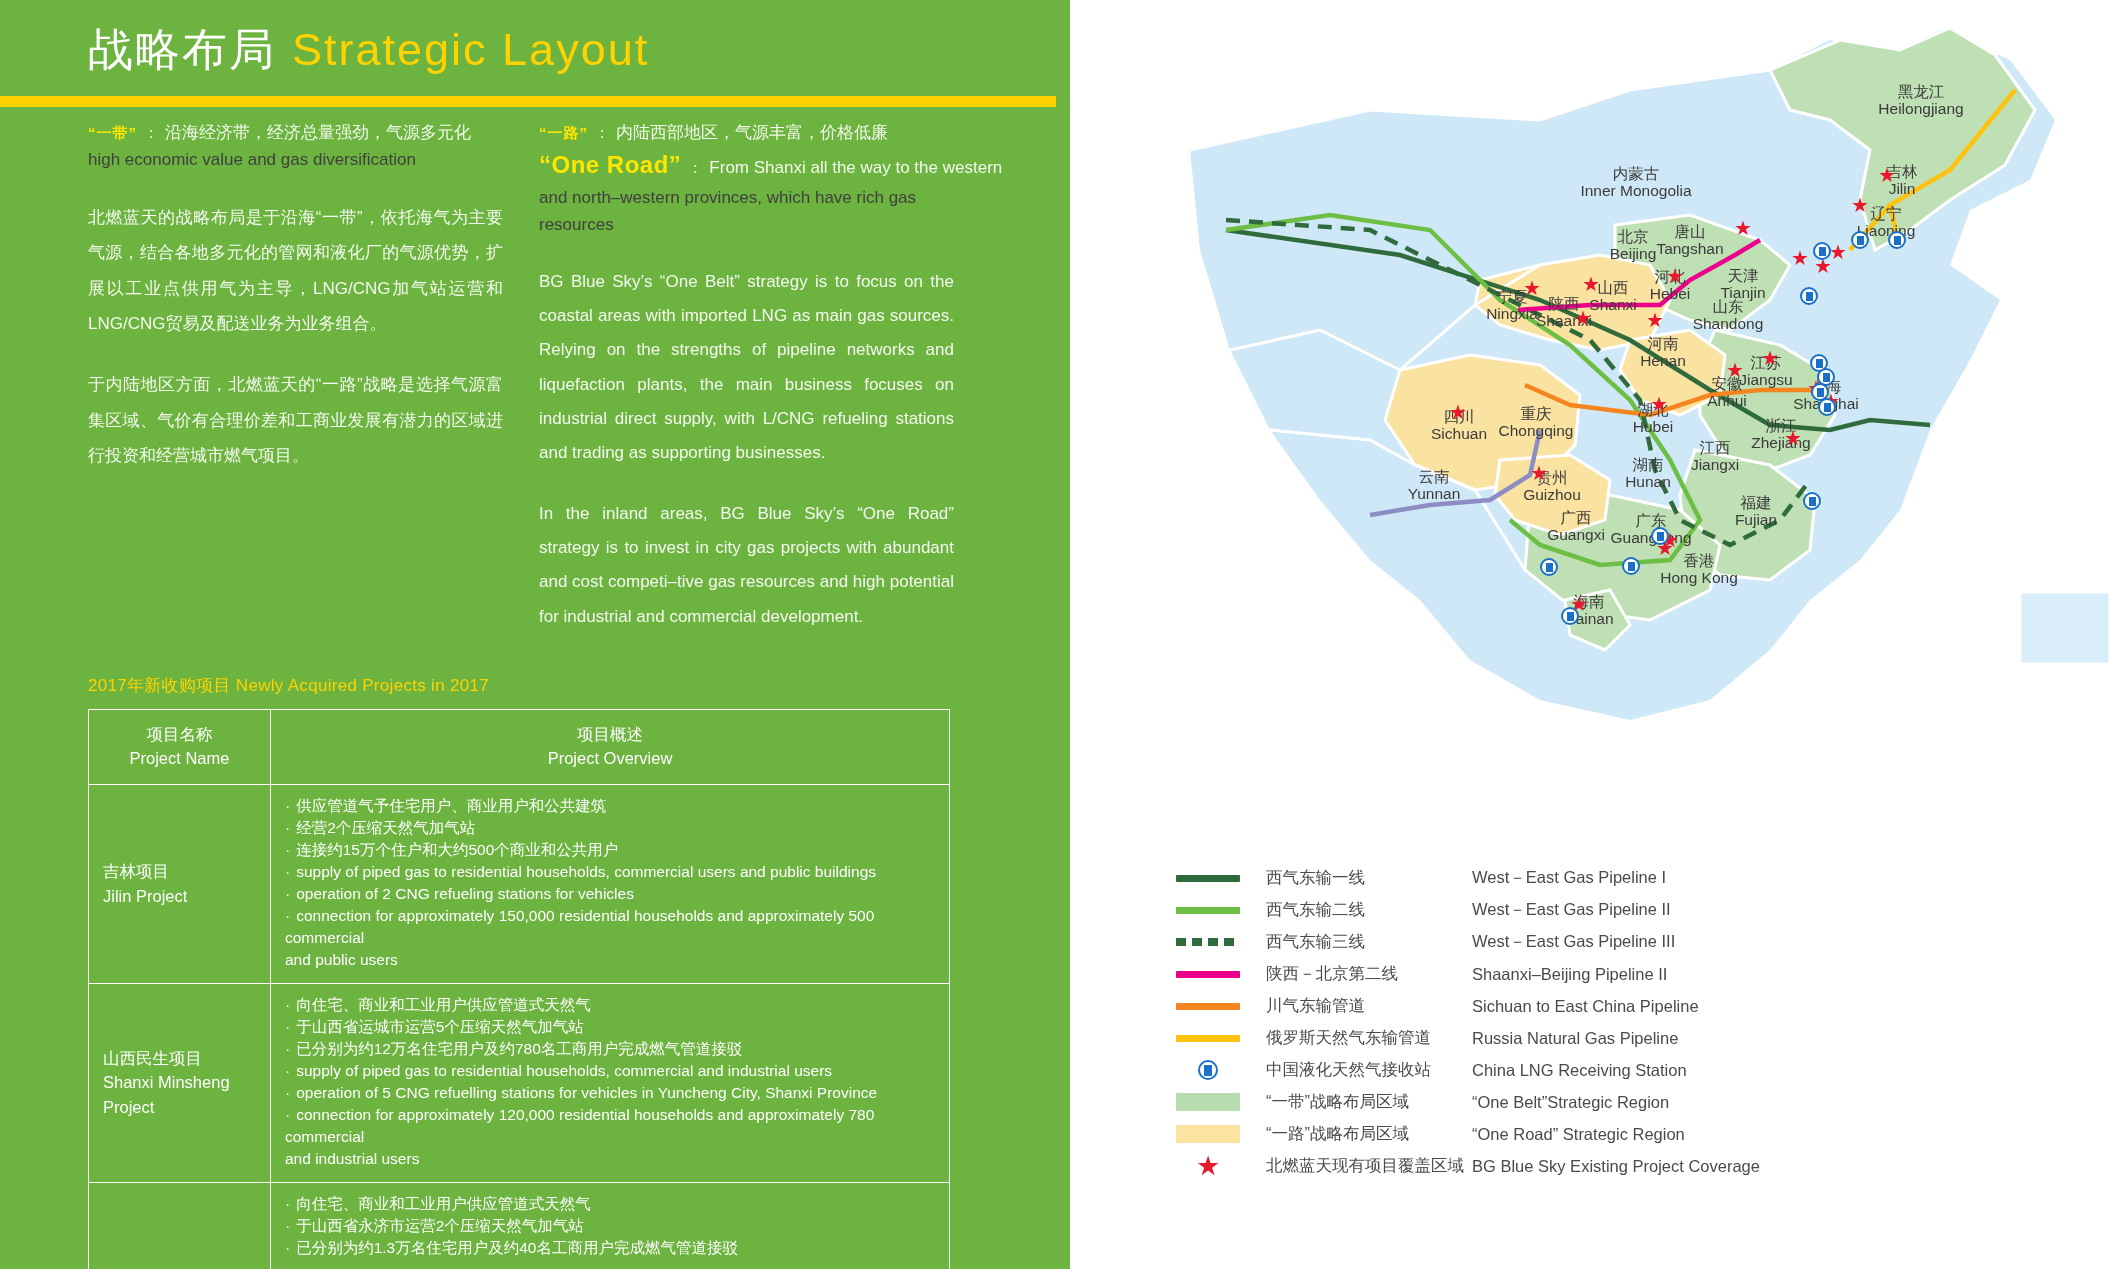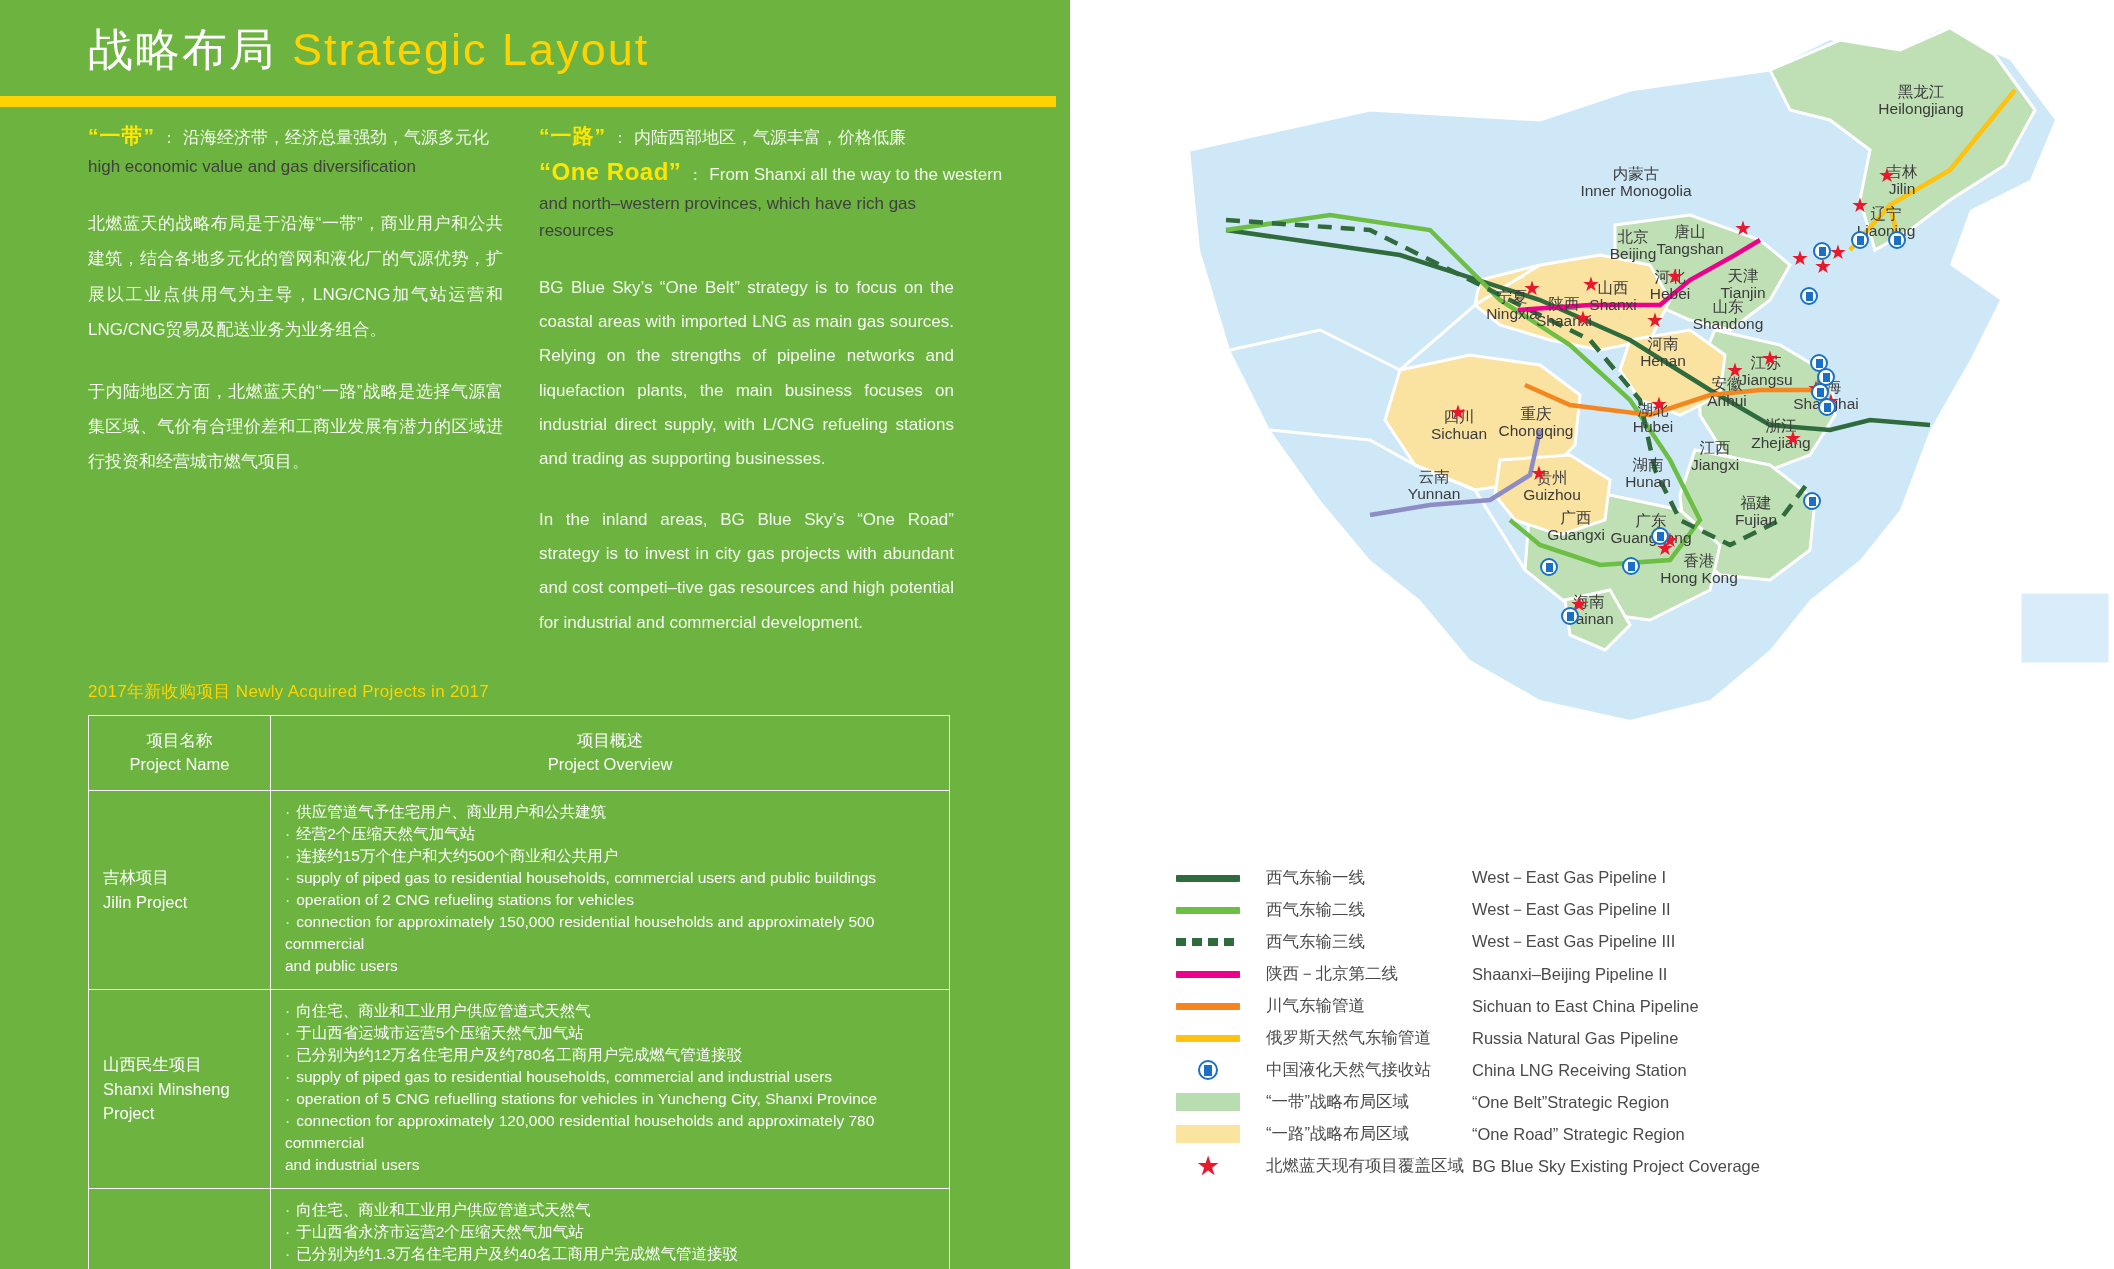--- a/index.html
+++ b/index.html
@@ -28,21 +28,21 @@
     background: #ffd200;
   }
 
   .body-area { position: absolute; left: 0; top: 120px; width: 1070px; }
 
   .cols { display: flex; padding: 0 100px 0 88px; gap: 36px; }
   .col { width: 415px; }
 
   .lede { margin-bottom: 6px; }
   .lede-line { display: block; line-height: 1.55; white-space: nowrap; }
-  .lede .kw-cn { color: #ffe600; font-size: 21px; font-weight: 700; letter-spacing: 1px; text-align: center; }
+  .lede .kw-cn { color: #ffe600; font-size: 15px; font-weight: 700; letter-spacing: 1px; text-align: center; }
   .lede .kw-en { color: #ffe600; font-size: 24px; font-weight: 700; letter-spacing: .5px; }
   .lede .sep { color: #eaf5e2; font-size: 16px; padding: 0 6px; }
   .lede .tx-cn { color: #f2faec; font-size: 17px; }
   .lede .tx-en { color: #f2faec; font-size: 17px; }
   .lede-cont { display: block; color: #404040; font-size: 17px; line-height: 1.62; }
 
   .para {
     color: #f4faef; font-size: 17px; line-height: 2.08;
     margin-top: 26px; text-align: justify; text-justify: inter-ideograph;
   }
@@ -145,21 +145,21 @@
 
       <div class="cols">
 
         <div class="col">
           <div class="lede">
             <span class="lede-line">
               <span class="kw-cn">“一带”</span><span class="sep">：</span><span class="tx-cn">沿海经济带，经济总量强劲，气源多元化</span>
             </span>
             <span class="lede-cont">high economic value and gas diversification</span>
           </div>
-          <div class="para">北燃蓝天的战略布局是于沿海“一带”，商业用户和公共建筑，结合各地多元化的管网和液化厂的气源优势，扩展以工业点供用气为主导，LNG/CNG加气站运营和LNG/CNG贸易及配送业务为业务组合。</div>
+          <div class="para">北燃蓝天的战略布局是于沿海“一带”，依托海气为主要气源，结合各地多元化的管网和液化厂的气源优势，扩展以工业点供用气为主导，LNG/CNG加气站运营和LNG/CNG贸易及配送业务为业务组合。</div>
           <div class="para">于内陆地区方面，北燃蓝天的“一路”战略是选择气源富集区域、气价有合理价差和工商业发展有潜力的区域进行投资和经营城市燃气项目。</div>
         </div>
 
         <div class="col">
           <div class="lede">
             <span class="lede-line">
               <span class="kw-cn">“一路”</span><span class="sep">：</span><span class="tx-cn">内陆西部地区，气源丰富，价格低廉</span>
             </span>
             <span class="lede-line">
               <span class="kw-en">“One Road”</span><span class="sep">：</span><span class="tx-en">From Shanxi all the way to the western</span>

